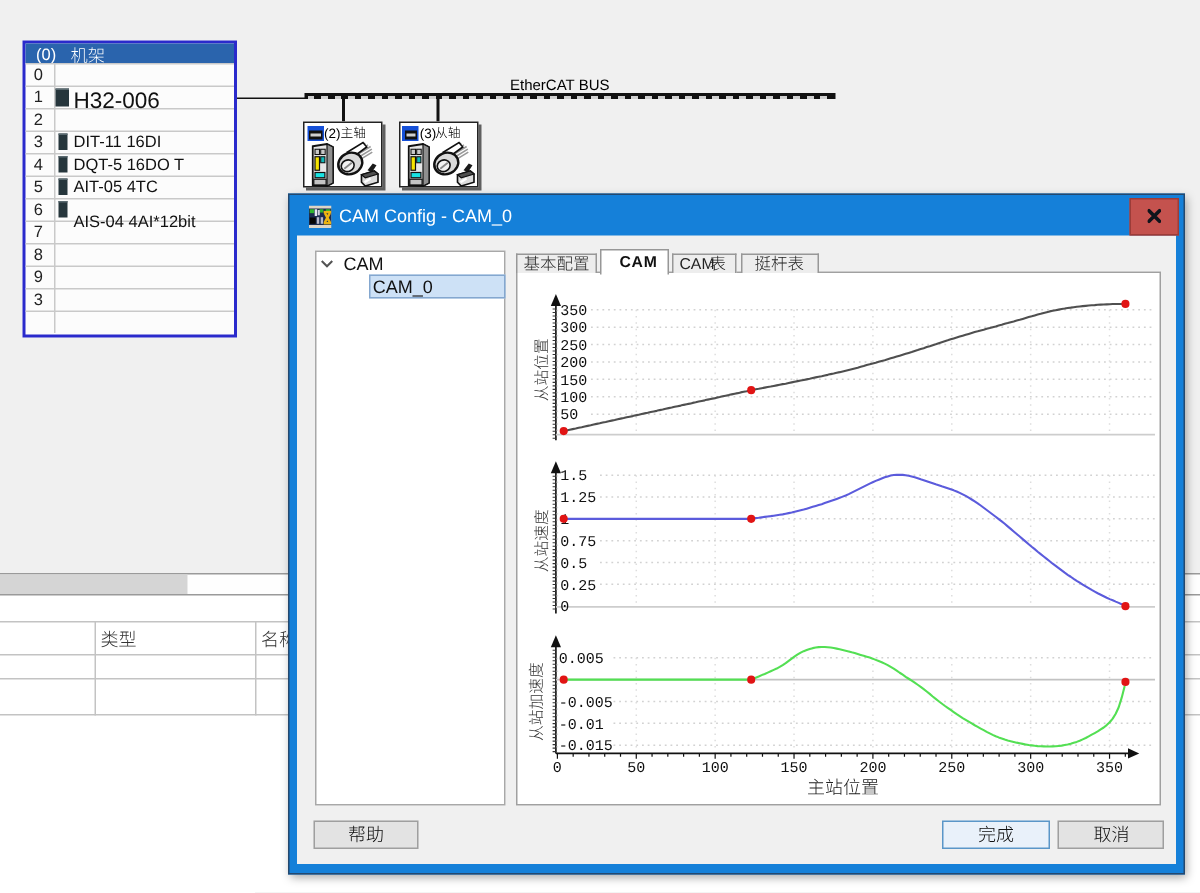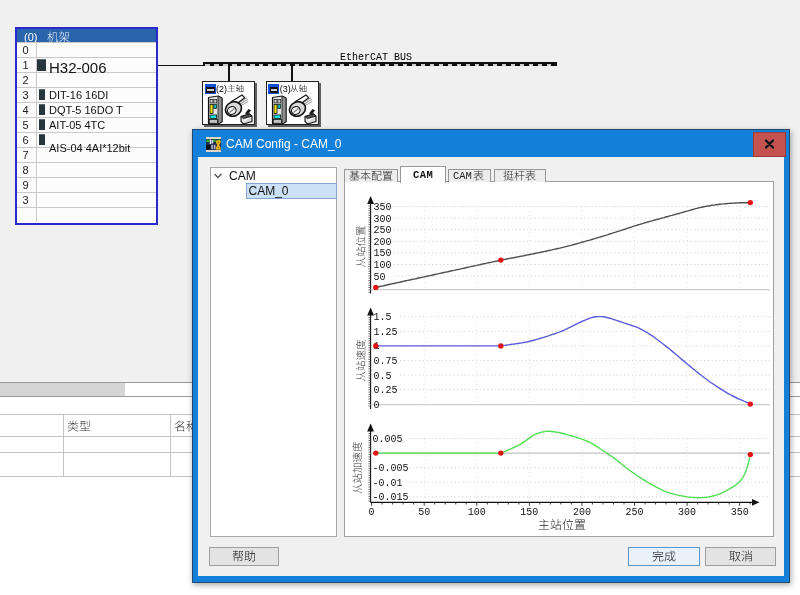--- a/index.html
+++ b/index.html
@@ -1,16 +1,16 @@
 <!DOCTYPE html>
 <html><head><meta charset="utf-8"><style>
 *{margin:0;padding:0;box-sizing:border-box}
 body{width:800px;height:595px;position:relative;overflow:hidden;background:#f0f0f0;font-family:"Liberation Sans",sans-serif}
 .abs{position:absolute}
-.mono{font-family:Liberation Mono, monospace}
+.mono{font-family:Liberation Sans, sans-serif}
 </style></head><body>
 <svg width="0" height="0" style="position:absolute">
     <defs>
       <path id="g0" d="M504 102V421C504 579 489 780 352 924C364 931 382 946 389 955C532 805 551 587 551 422V149H777V818C777 903 781 918 797 930C810 941 830 945 847 945C858 945 882 945 894 945C914 945 929 941 942 933C955 924 963 909 968 881C970 858 974 782 974 724C961 720 944 712 933 701C932 773 931 828 928 851C926 876 923 885 917 891C911 896 902 899 891 899C880 899 864 899 855 899C846 899 840 897 833 893C827 888 825 866 825 830V102ZM233 45V265H56V312H226C187 462 107 630 32 718C41 728 55 746 61 759C124 684 188 552 233 421V952H280V474C323 523 385 597 407 629L440 588C416 560 313 451 280 418V312H439V265H280V45Z"></path>
       <path id="g1" d="M613 173H857V410H613ZM567 129V455H906V129ZM473 479V591H67V635H424C335 745 181 846 45 894C57 904 71 921 79 934C220 878 381 766 473 642V954H522V651C613 774 770 876 916 927C923 914 938 895 949 886C803 842 652 748 565 635H917V591H522V479ZM230 48C228 86 226 121 222 155H57V200H216C196 321 150 413 41 467C52 475 67 492 73 502C193 439 242 337 264 200H427C416 347 404 404 387 421C380 429 372 430 358 430C344 430 306 429 265 426C272 438 277 457 278 469C317 472 355 473 374 471C397 470 412 465 426 452C450 426 462 359 475 178C476 171 477 155 477 155H270C274 121 277 85 279 48Z"></path>
       <path id="g2" d="M390 78C456 128 533 201 568 249L609 219C572 171 494 101 429 53ZM59 872V919H946V872H525V594H857V547H525V300H894V252H108V300H474V547H150V594H474V872Z"></path>
       <path id="g3" d="M513 591H675V855H513ZM513 546V301H675V546ZM877 591V855H721V591ZM877 546H721V301H877ZM673 47V256H468V955H513V900H877V949H923V256H723V47ZM91 536C99 528 126 522 161 522H267V683L52 724L64 772L267 730V949H312V720L427 696L425 652L312 674V522H417V477H312V316H267V477H139C170 401 201 309 225 214H416V168H237C245 131 253 94 260 57L212 47C206 87 198 128 189 168H58V214H178C155 304 130 381 119 407C103 452 90 487 75 490C80 502 88 525 91 536Z"></path>
       <path id="g4" d="M278 73C260 446 219 742 51 922C64 930 88 946 96 954C205 826 262 656 294 444C361 535 430 644 465 718L502 684C465 602 380 476 303 380C315 286 323 184 329 75ZM660 71C634 460 578 746 370 917C383 925 406 942 415 950C539 839 611 693 654 506C697 661 776 841 914 945C922 932 939 912 950 904C788 794 709 576 674 405C691 305 702 195 711 74Z"></path>
       <path id="g5" d="M699 46V155H305V46H257V155H96V198H257V532H54V576H284C225 656 130 731 43 767C54 777 69 793 76 805C170 759 275 671 335 576H672C729 666 830 751 928 791C935 779 950 762 961 753C870 721 777 652 720 576H947V532H747V198H906V155H747V46ZM305 198H699V279H305ZM474 614V710H253V754H474V884H125V928H878V884H522V754H748V710H522V614ZM305 319H699V403H305ZM305 445H699V532H305Z"></path>
       <path id="g6" d="M474 47V266H68V315H404C326 496 188 668 45 751C58 760 73 777 81 790C229 695 371 513 453 315H474V707H227V756H474V954H524V756H773V707H524V315H542C624 514 767 698 924 788C932 775 948 757 961 747C809 669 667 499 591 315H934V266H524V47Z"></path>
@@ -80,21 +80,21 @@
 <div class="abs" style="left:17px;top:103.5px;width:17px;text-align:center;font-size:11px;color:#222">4</div>
 <div class="abs" style="left:17px;top:118.5px;width:17px;text-align:center;font-size:11px;color:#222">5</div>
 <div class="abs" style="left:17px;top:133.5px;width:17px;text-align:center;font-size:11px;color:#222">6</div>
 <div class="abs" style="left:17px;top:148.5px;width:17px;text-align:center;font-size:11px;color:#222">7</div>
 <div class="abs" style="left:17px;top:163.5px;width:17px;text-align:center;font-size:11px;color:#222">8</div>
 <div class="abs" style="left:17px;top:178.5px;width:17px;text-align:center;font-size:11px;color:#222">9</div>
 <div class="abs" style="left:17px;top:193.5px;width:17px;text-align:center;font-size:11px;color:#222">3</div>
 <div class="abs" style="left:37px;top:58.5px;width:9px;height:12px;background:#26363c;border-top:1px solid #5a6a70"></div>
 <div class="abs" style="left:49px;top:58.5px;font-size:15px;color:#111">H32-006</div>
 <div class="abs" style="left:38.5px;top:88.5px;width:6.5px;height:11px;background:#26363c;border-top:1px solid #5a6a70"></div>
-<div class="abs" style="left:49px;top:88.5px;font-size:11px;color:#111">DIT-16 16DI</div>
+<div class="abs" style="left:49px;top:88.5px;font-size:11px;color:#111">DIT-11 16DI</div>
 <div class="abs" style="left:38.5px;top:103.5px;width:6.5px;height:11px;background:#26363c;border-top:1px solid #5a6a70"></div>
 <div class="abs" style="left:49px;top:103.5px;font-size:11px;color:#111">DQT-5 16DO T</div>
 <div class="abs" style="left:38.5px;top:118.5px;width:6.5px;height:11px;background:#26363c;border-top:1px solid #5a6a70"></div>
 <div class="abs" style="left:49px;top:118.5px;font-size:11px;color:#111">AIT-05 4TC</div>
 <div class="abs" style="left:38.5px;top:133.5px;width:6.5px;height:11px;background:#26363c;border-top:1px solid #5a6a70"></div>
 <div class="abs" style="left:49px;top:142px;font-size:11px;color:#111">AIS-04 4AI*12bit</div>
 <div class="abs" style="left:158px;top:64.5px;width:46px;height:1.5px;background:#111"></div>
 <div class="abs" style="left:203px;top:61.5px;width:354px;height:4.5px;background:#111"></div>
 <div class="abs" style="left:205px;top:63.8px;width:350px;height:1.8px;background:repeating-linear-gradient(90deg,#cfcfcf 0 4.5px,#111 4.5px 9px)"></div>
 <div class="abs mono" style="left:340px;top:52px;font-size:10px;color:#000">EtherCAT BUS</div>

